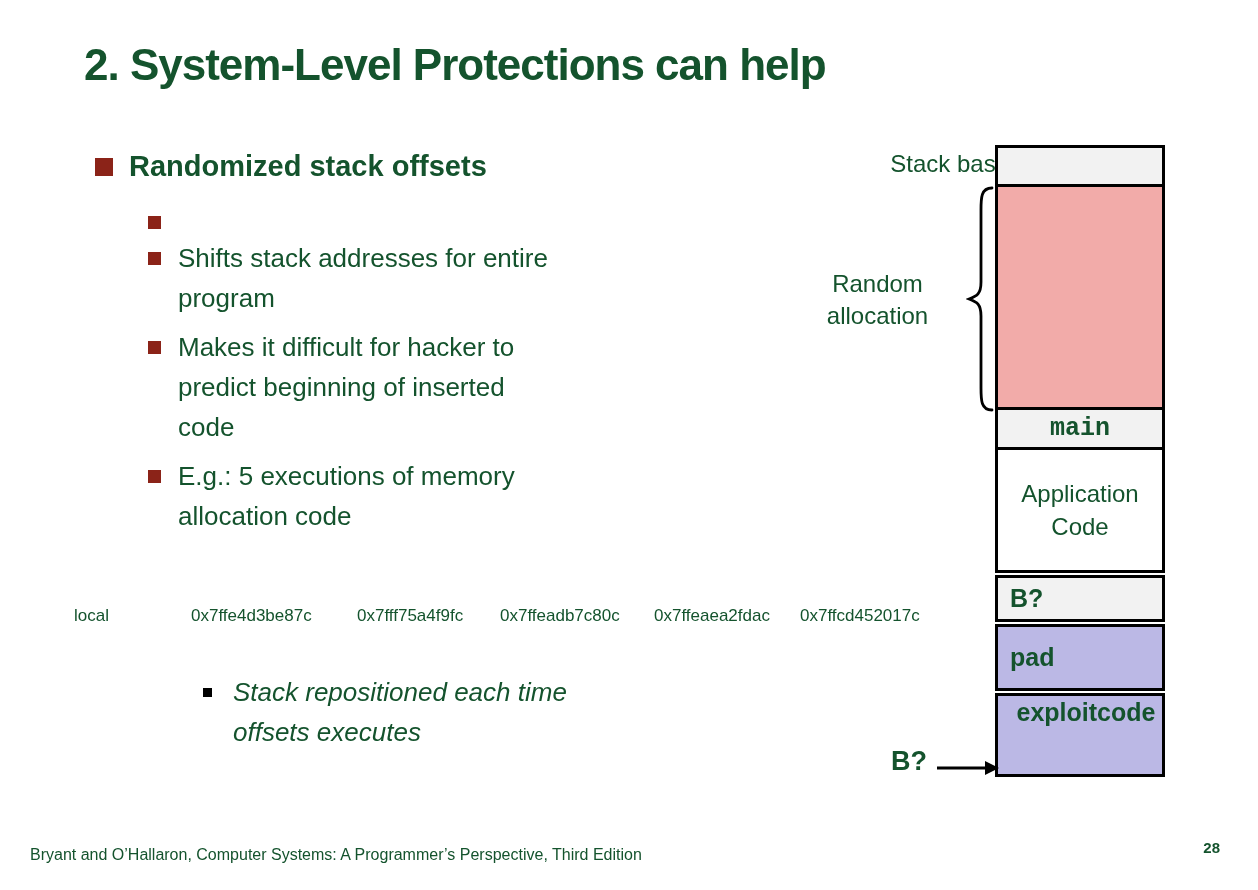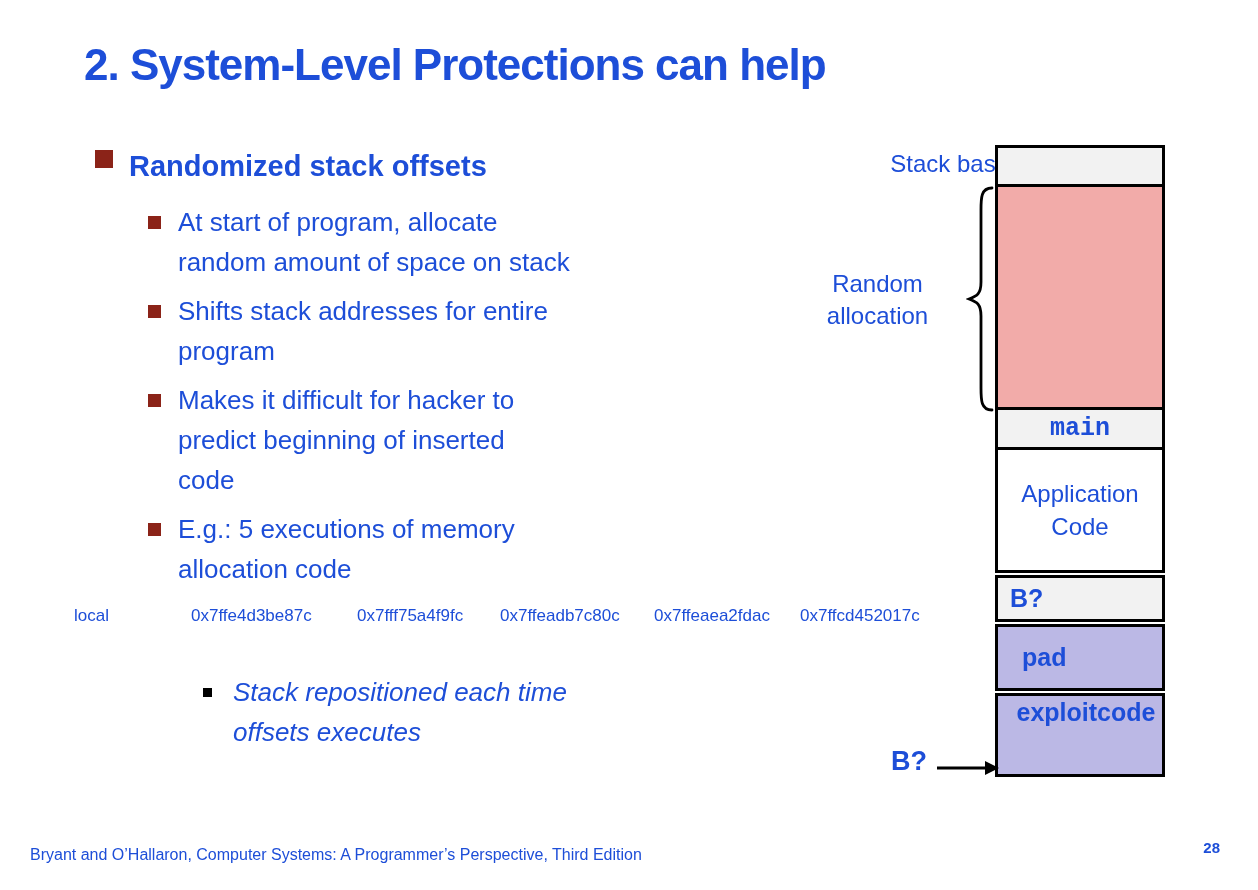--- a/index.html
+++ b/index.html
@@ -1,25 +1,25 @@
 <!DOCTYPE html>
 <html><head>
 <meta charset="utf-8">
 <style>
   html,body{margin:0;padding:0;background:#fff;}
   .slide{
     position:relative;width:1258px;height:890px;background:#ffffff;
-    font-family:"Liberation Sans", sans-serif;color:#1d4ed8;overflow:hidden;
+    font-family:"Liberation Sans", sans-serif;color:#14532d;overflow:hidden;
   }
   .title{
     position:absolute;left:84px;top:40px;font-size:44px;font-weight:bold;
     letter-spacing:-1px;white-space:nowrap;
   }
   
-  .heading-row{position:absolute;left:95px;top:150px;display:flex;align-items:flex-start;}
+  .heading-row{position:absolute;left:95px;top:150px;display:flex;align-items:center;}
   .sq1{width:18px;height:18px;background:#8B2318;margin-right:16px;flex:0 0 auto;}
   .heading-text{font-size:29px;font-weight:bold;white-space:nowrap;}
   
   .bullets{position:absolute;left:148px;top:202px;width:540px;}
   .li{display:flex;margin-bottom:9px;}
   .sq2{flex:0 0 auto;width:13px;height:13px;background:#8B2318;margin-top:14px;margin-right:17px;}
   .li .txt{font-size:26px;line-height:40px;}
   .bline{display:block;white-space:nowrap;}
   
   .addr-row{position:absolute;left:0;top:606px;width:100%;height:26px;font-size:17px;}
@@ -35,21 +35,21 @@
   .seg{position:absolute;left:995px;width:170px;border:3px solid #000;box-sizing:border-box;}
   .seg-top{top:145px;height:42px;background:#F2F2F2;}
   .seg-random{top:184px;height:226px;background:#F2ABA9;}
   .seg-main{top:407px;height:43px;background:#F2F2F2;display:flex;align-items:center;justify-content:center;
     font-family:"Liberation Mono", monospace;font-weight:bold;font-size:25px;}
   .seg-app{top:447px;height:126px;background:#ffffff;display:flex;align-items:center;justify-content:center;
     text-align:center;font-size:24px;line-height:33px;padding:12px 16px;}
   .seg-b{top:575px;height:47px;background:#F2F2F2;display:flex;align-items:center;
     font-weight:bold;font-size:25px;padding-left:12px;}
   .seg-pad{top:624px;height:67px;background:#BBB8E5;display:flex;align-items:center;
-    font-weight:bold;font-size:25px;padding-left:24px;}
+    font-weight:bold;font-size:25px;padding-left:12px;}
   .seg-exploit{top:693px;height:84px;background:#BBB8E5;display:flex;flex-direction:row;justify-content:center;
     font-weight:bold;font-size:25px;line-height:32px;padding-left:12px;}
   .stack-base-label{position:absolute;left:859px;top:150px;width:150px;text-align:right;font-size:24px;white-space:nowrap;}
   .random-label{position:absolute;left:795px;top:268px;width:165px;text-align:center;font-size:24px;line-height:32px;}
   .brace{position:absolute;left:966px;top:185px;}
   .pointer-label{position:absolute;left:891px;top:746px;font-size:27px;font-weight:bold;}
   .pointer-arrow{position:absolute;left:936px;top:757px;}
   
   .footer{position:absolute;left:30px;top:846px;font-size:16px;white-space:nowrap;}
   .pagenum{position:absolute;left:1180px;top:839px;width:40px;text-align:right;font-size:15px;font-weight:bold;}
@@ -62,24 +62,20 @@
   <div class="title">2. System-Level Protections can help</div>
 
   <div class="heading-row">
     <span class="sq1"></span>
     <span class="heading-text">Randomized stack offsets</span>
   </div>
 
   <div class="bullets">
     <div class="li">
       <span class="sq2"></span>
-      <span class="txt">
-        <span class="bline">At start of program, allocate</span>
-        <span class="bline">random amount of space on stack</span>
-      </span>
     </div>
     <div class="li">
       <span class="sq2"></span>
       <span class="txt">
         <span class="bline">Shifts stack addresses for entire</span>
         <span class="bline">program</span>
       </span>
     </div>
     <div class="li">
       <span class="sq2"></span>

